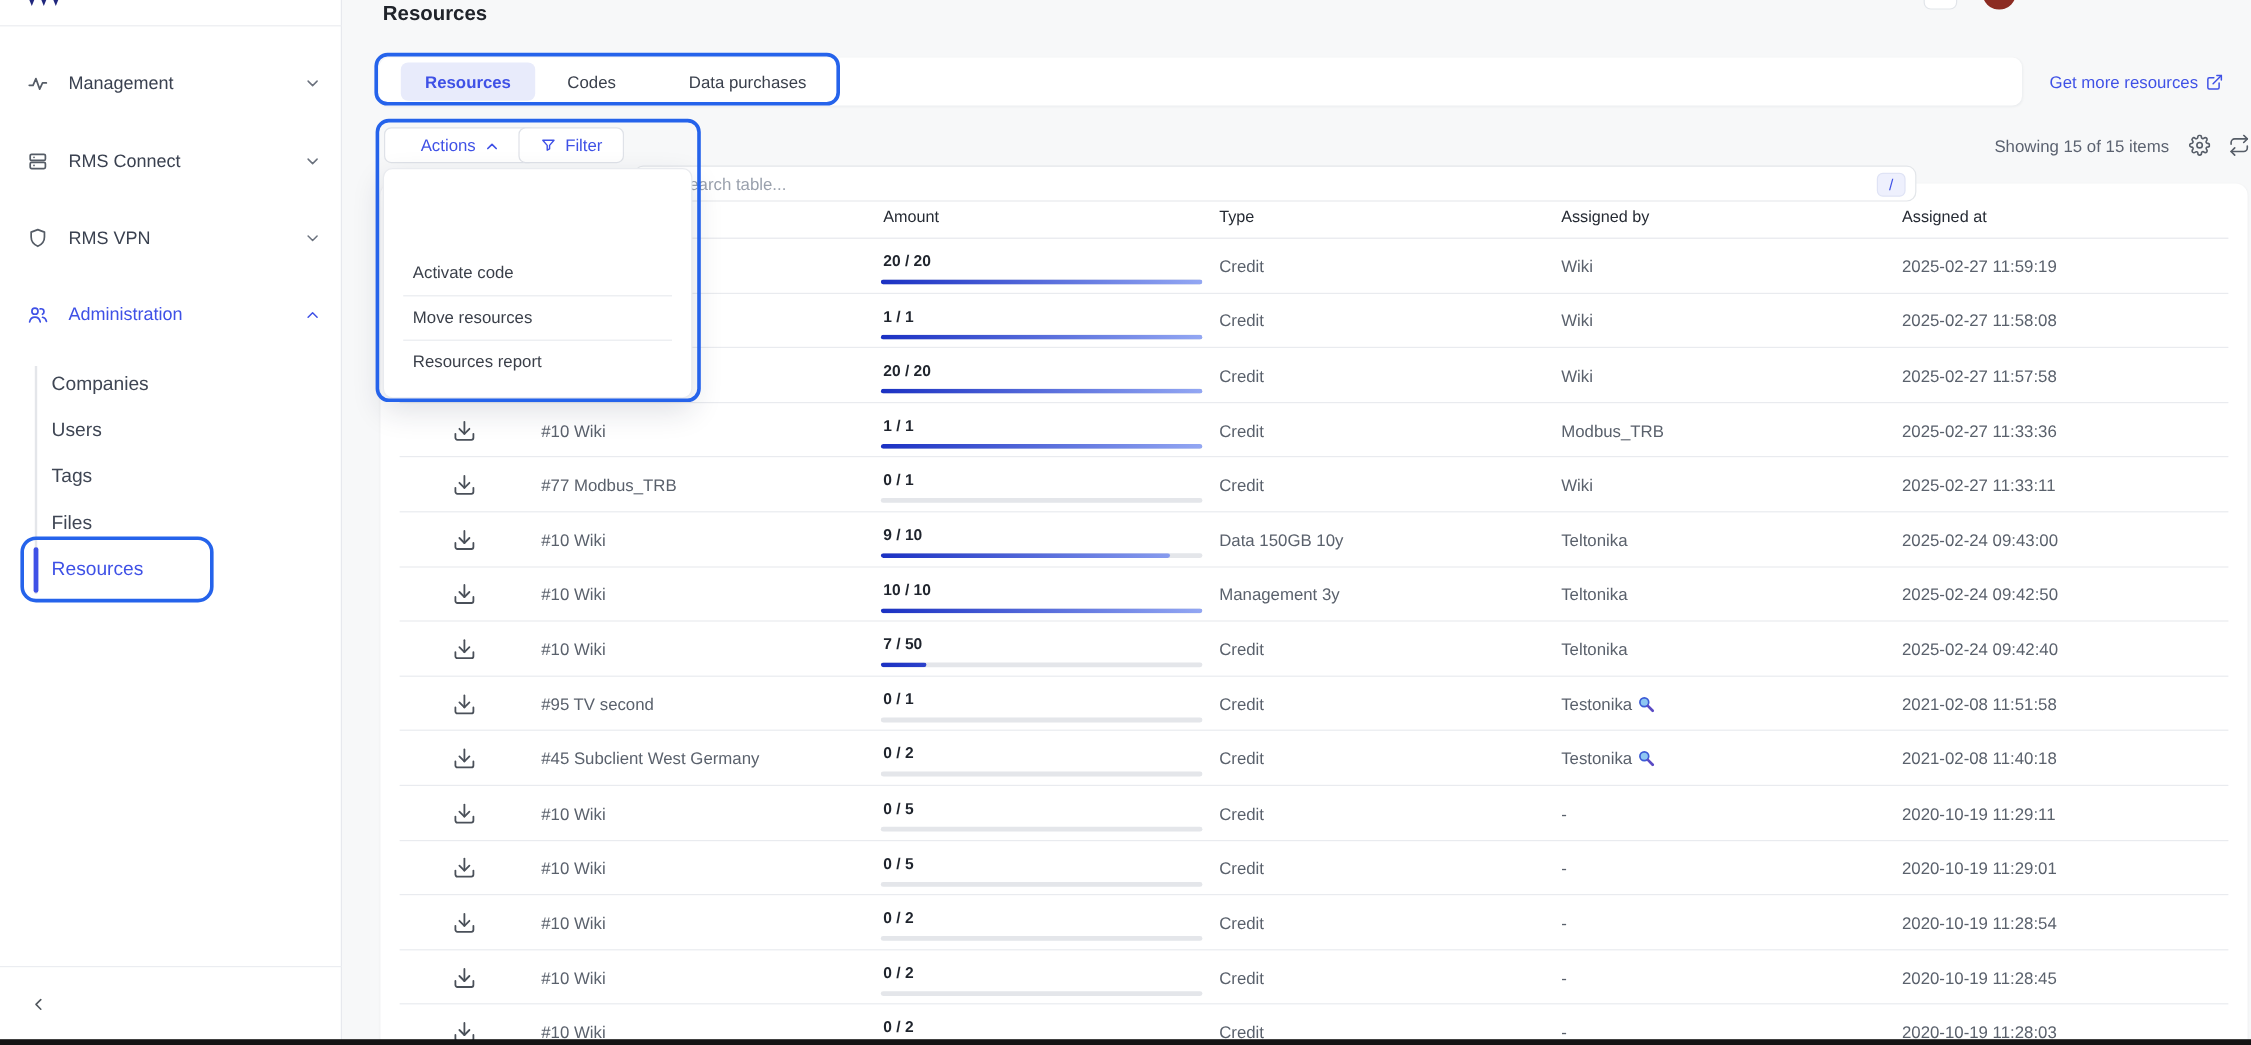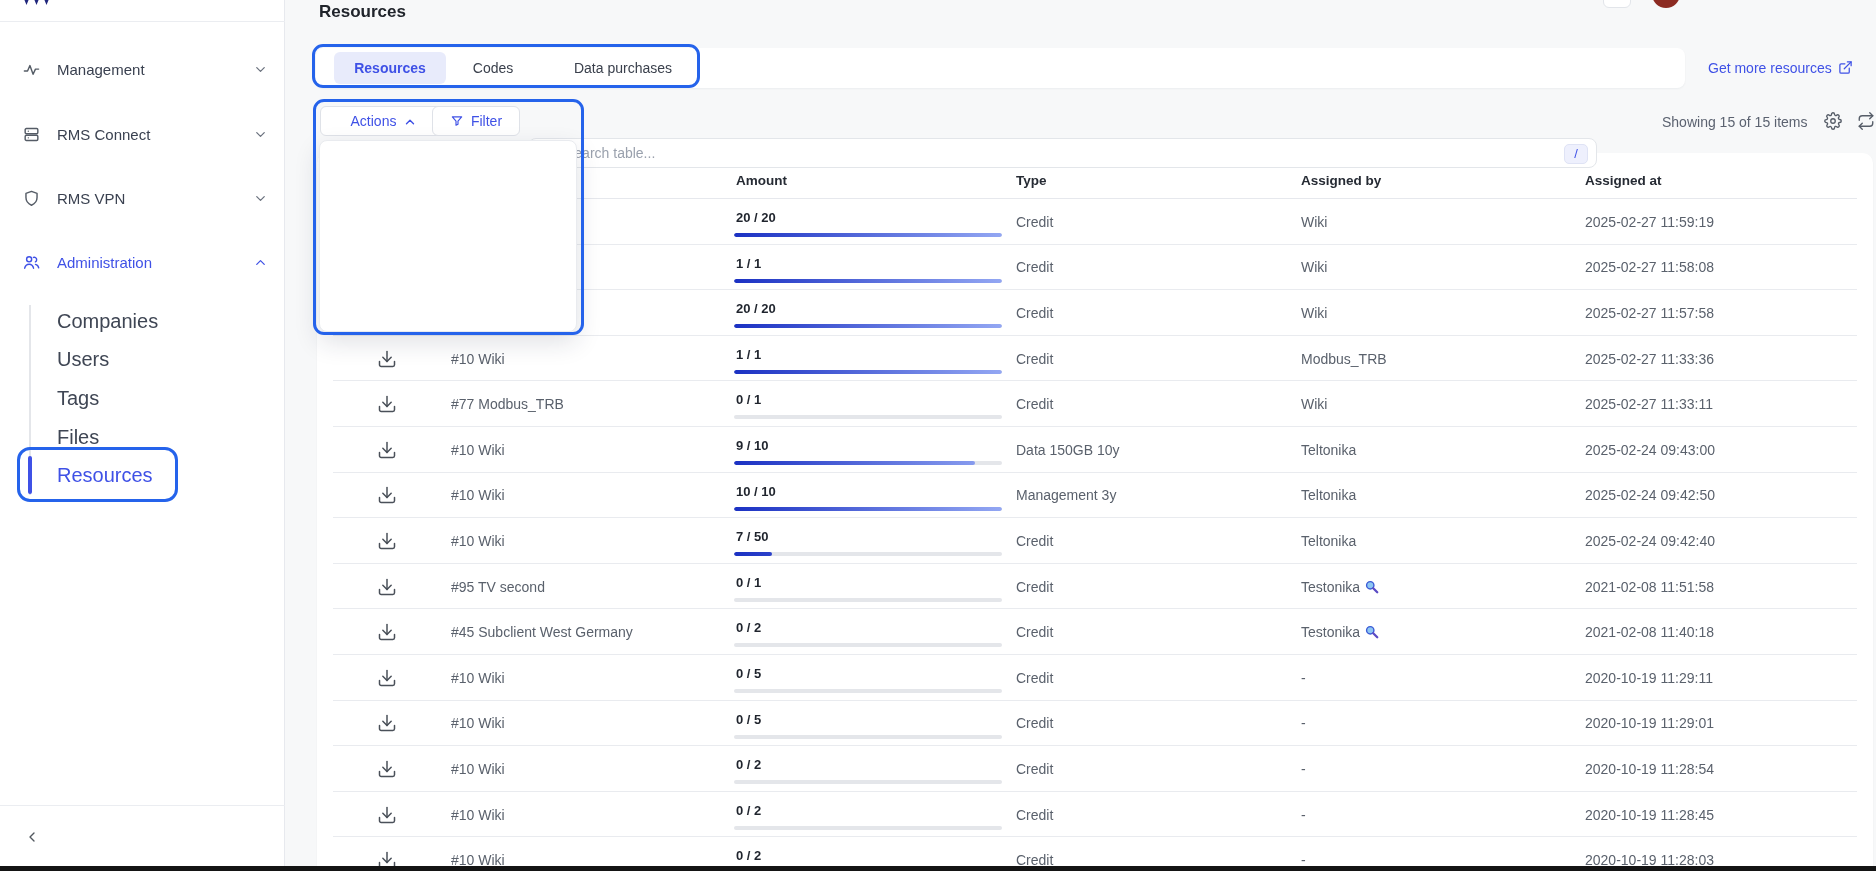--- a/index.html
+++ b/index.html
@@ -10,56 +10,56 @@
   .sidebar { position:absolute; left:0; top:0; width:285px; height:871px; background:#ffffff; border-right:1px solid #e7e9ee; z-index:5; }
   .logo { position:absolute; left:22px; top:-6px; display:flex; gap:1px; }
   .logo span { width:9px; height:11px; background:#20277d; clip-path:polygon(0 0,100% 0,50% 100%); }
   .side-divider { position:absolute; left:0; width:285px; border-top:1px solid #ebedf1; }
   .nav-item { position:absolute; left:0; width:285px; height:28px; display:flex; align-items:center; cursor:pointer; }
   .nav-item .nicon { position:absolute; left:22px; width:19px; height:19px; color:#555c66; }
   .nav-item .nlabel { position:absolute; left:57px; font-size:15px; color:#3a4150; }
   .nav-item .nchev { position:absolute; left:253px; width:15px; height:15px; color:#6b727e; }
   .nav-item.active .nicon, .nav-item.active .nlabel, .nav-item.active .nchev { color:#3f51e6; }
   .subline { position:absolute; left:29px; top:305px; width:2px; height:190px; background:#e4e6ea; }
-  .sub-item { position:absolute; left:57px; height:28px; line-height:28px; font-size:20px; color:#3f4654; cursor:pointer; }
+  .sub-item { position:absolute; left:43px; height:28px; line-height:28px; font-size:16px; color:#3f4654; cursor:pointer; }
   .sub-item.active { color:#3f51e6; }
   .active-bar { position:absolute; left:28px; top:456px; width:4px; height:38px; background:#3f51e6; border-radius:2px; }
   .collapse-chev { position:absolute; left:24px; top:829px; width:16px; height:16px; color:#52585f; cursor:pointer; }
 
   
   .page-title { position:absolute; left:319px; top:2px; font-size:17px; font-weight:700; color:#20242b; z-index:6; }
 
   .sliver-btn { position:absolute; left:1603px; top:-14px; width:28px; height:22px; background:#fff; border:1px solid #e2e5ea; border-radius:6px; z-index:6; }
   .sliver-avatar { position:absolute; left:1652px; top:-20px; width:28px; height:28px; border-radius:50%; background:#8c2b22; z-index:6; }
 
   .tabbar { position:absolute; left:316px; top:48px; width:1369px; height:40px; background:#fff; border-radius:8px; box-shadow:0 1px 2px rgba(20,30,60,.05); z-index:6; }
   .tab { position:absolute; top:4px; height:32px; line-height:32px; text-align:center; font-size:14px; color:#3a404c; border-radius:6px; cursor:pointer; }
   .tab.active { background:#e8ebfb; color:#3f51e6; font-weight:600; }
-  .getmore { position:absolute; left:1708px; top:60px; display:flex; align-items:flex-start; gap:6px; color:#3f51e6; font-size:14px; cursor:pointer; z-index:6; }
+  .getmore { position:absolute; left:1708px; top:60px; display:flex; align-items:center; gap:6px; color:#3f51e6; font-size:14px; cursor:pointer; z-index:6; }
   .getmore svg { width:15px; height:15px; }
 
   .btn { position:absolute; top:106px; height:30px; background:#fff; border:1px solid #dfe2e8; border-radius:6px; display:flex; align-items:center; justify-content:center; gap:7px; font-size:14px; color:#3f51e6; cursor:pointer; z-index:6; }
   .btn svg { width:14px; height:14px; }
   #actions-btn { left:320px; width:127px; }
   #filter-btn { left:432px; width:88px; }
   .searchbar { position:absolute; left:528px; top:106px; width:1069px; height:30px; background:#fff; border:1px solid #e3e6ea; border-radius:8px; display:flex; align-items:center; z-index:6;margin-top:32px; }
   .searchbar .sicon { width:16px; height:16px; margin-left:11px; color:#3f444d; flex:none; }
   .searchbar input { border:none; outline:none; background:transparent; flex:1; margin-left:9px; font-size:14px; color:#3a404c; font-family:"Liberation Sans", sans-serif; }
   .searchbar input::placeholder { color:#9aa1ad; }
   .slash-badge { position:absolute; right:8px; top:5px; width:24px; height:20px; background:#eef0fd; border:1px solid #dfe3f5; border-radius:5px; color:#3f51e6; font-size:13px; text-align:center; line-height:18px; }
   .showing { position:absolute; left:1662px; top:114px; font-size:14px; color:#5b6270; z-index:6; }
   .tool-icon { position:absolute; top:112px; width:18px; height:18px; color:#565d68; cursor:pointer; z-index:6; }
   #gear-i { left:1824px; }
   #refresh-i { left:1857px; }
 
   
   .card { position:absolute; left:317px; top:153px; width:1556px; height:720px; background:#fff; border-radius:10px 10px 0 0; box-shadow:0 1px 2px rgba(20,30,60,.05); z-index:4; overflow:hidden; }
   .thead { position:absolute; left:0; top:0; width:100%; height:46px; }
   .thead::after { content:''; position:absolute; left:16px; right:16px; bottom:0; border-bottom:1px solid #e6e8ed; }
-  .th { position:absolute; top:20px; font-size:13.5px; font-weight:700; color:#262b34; }
+  .th { position:absolute; top:20px; font-size:13.5px; font-weight:400; color:#262b34; }
   .tbody { position:absolute; left:0; top:46px; width:100%; height:674px; }
   .trow { position:absolute; left:0; width:100%; height:45.6px; }
   .trow::after { content:''; position:absolute; left:16px; right:16px; bottom:0; border-bottom:1px solid #e9ebef; }
   .cell { position:absolute; top:50%; transform:translateY(-50%); font-size:14px; color:#5a616c; white-space:nowrap; }
   .c-dl { left:60px; width:20px; height:20px; color:#4a5059; cursor:pointer; }
   .c-name { left:134px; }
   .c-amt { left:419px; top:10px; transform:none; }
   .c-amt .num { font-size:13px; font-weight:700; color:#1f242d; line-height:14px; }
   .c-amt .track { margin-top:8px; margin-left:-2px; width:268px; height:4px; border-radius:2px; background:#e4e6ea; overflow:hidden; }
   .c-amt .fill { height:4px; border-radius:2px; background:linear-gradient(90deg,#1b31c3,#93a7f3); background-size:268px 4px; background-repeat:no-repeat; }
@@ -501,19 +501,24 @@
         <span class="cell c-type">Credit</span>
         <span class="cell c-by">
           <span>-</span>
         </span>
         <span class="cell c-at">2020-10-19 11:28:03</span>
       </div>
     </div>
 </div>
 
 <div class="dropdown">
+  <div class="dd-items">
+    <div class="dd-item">Activate code</div>
+    <div class="dd-item">Move resources</div>
+    <div class="dd-item">Resources report</div>
+  </div>
 </div>
 
 <div class="annot" id="annot-tabs"></div>
 <div class="annot" id="annot-actions"></div>
 <div class="annot" id="annot-resources"></div>
 
 <div class="bottom-bar"></div>
 
 </body></html>

